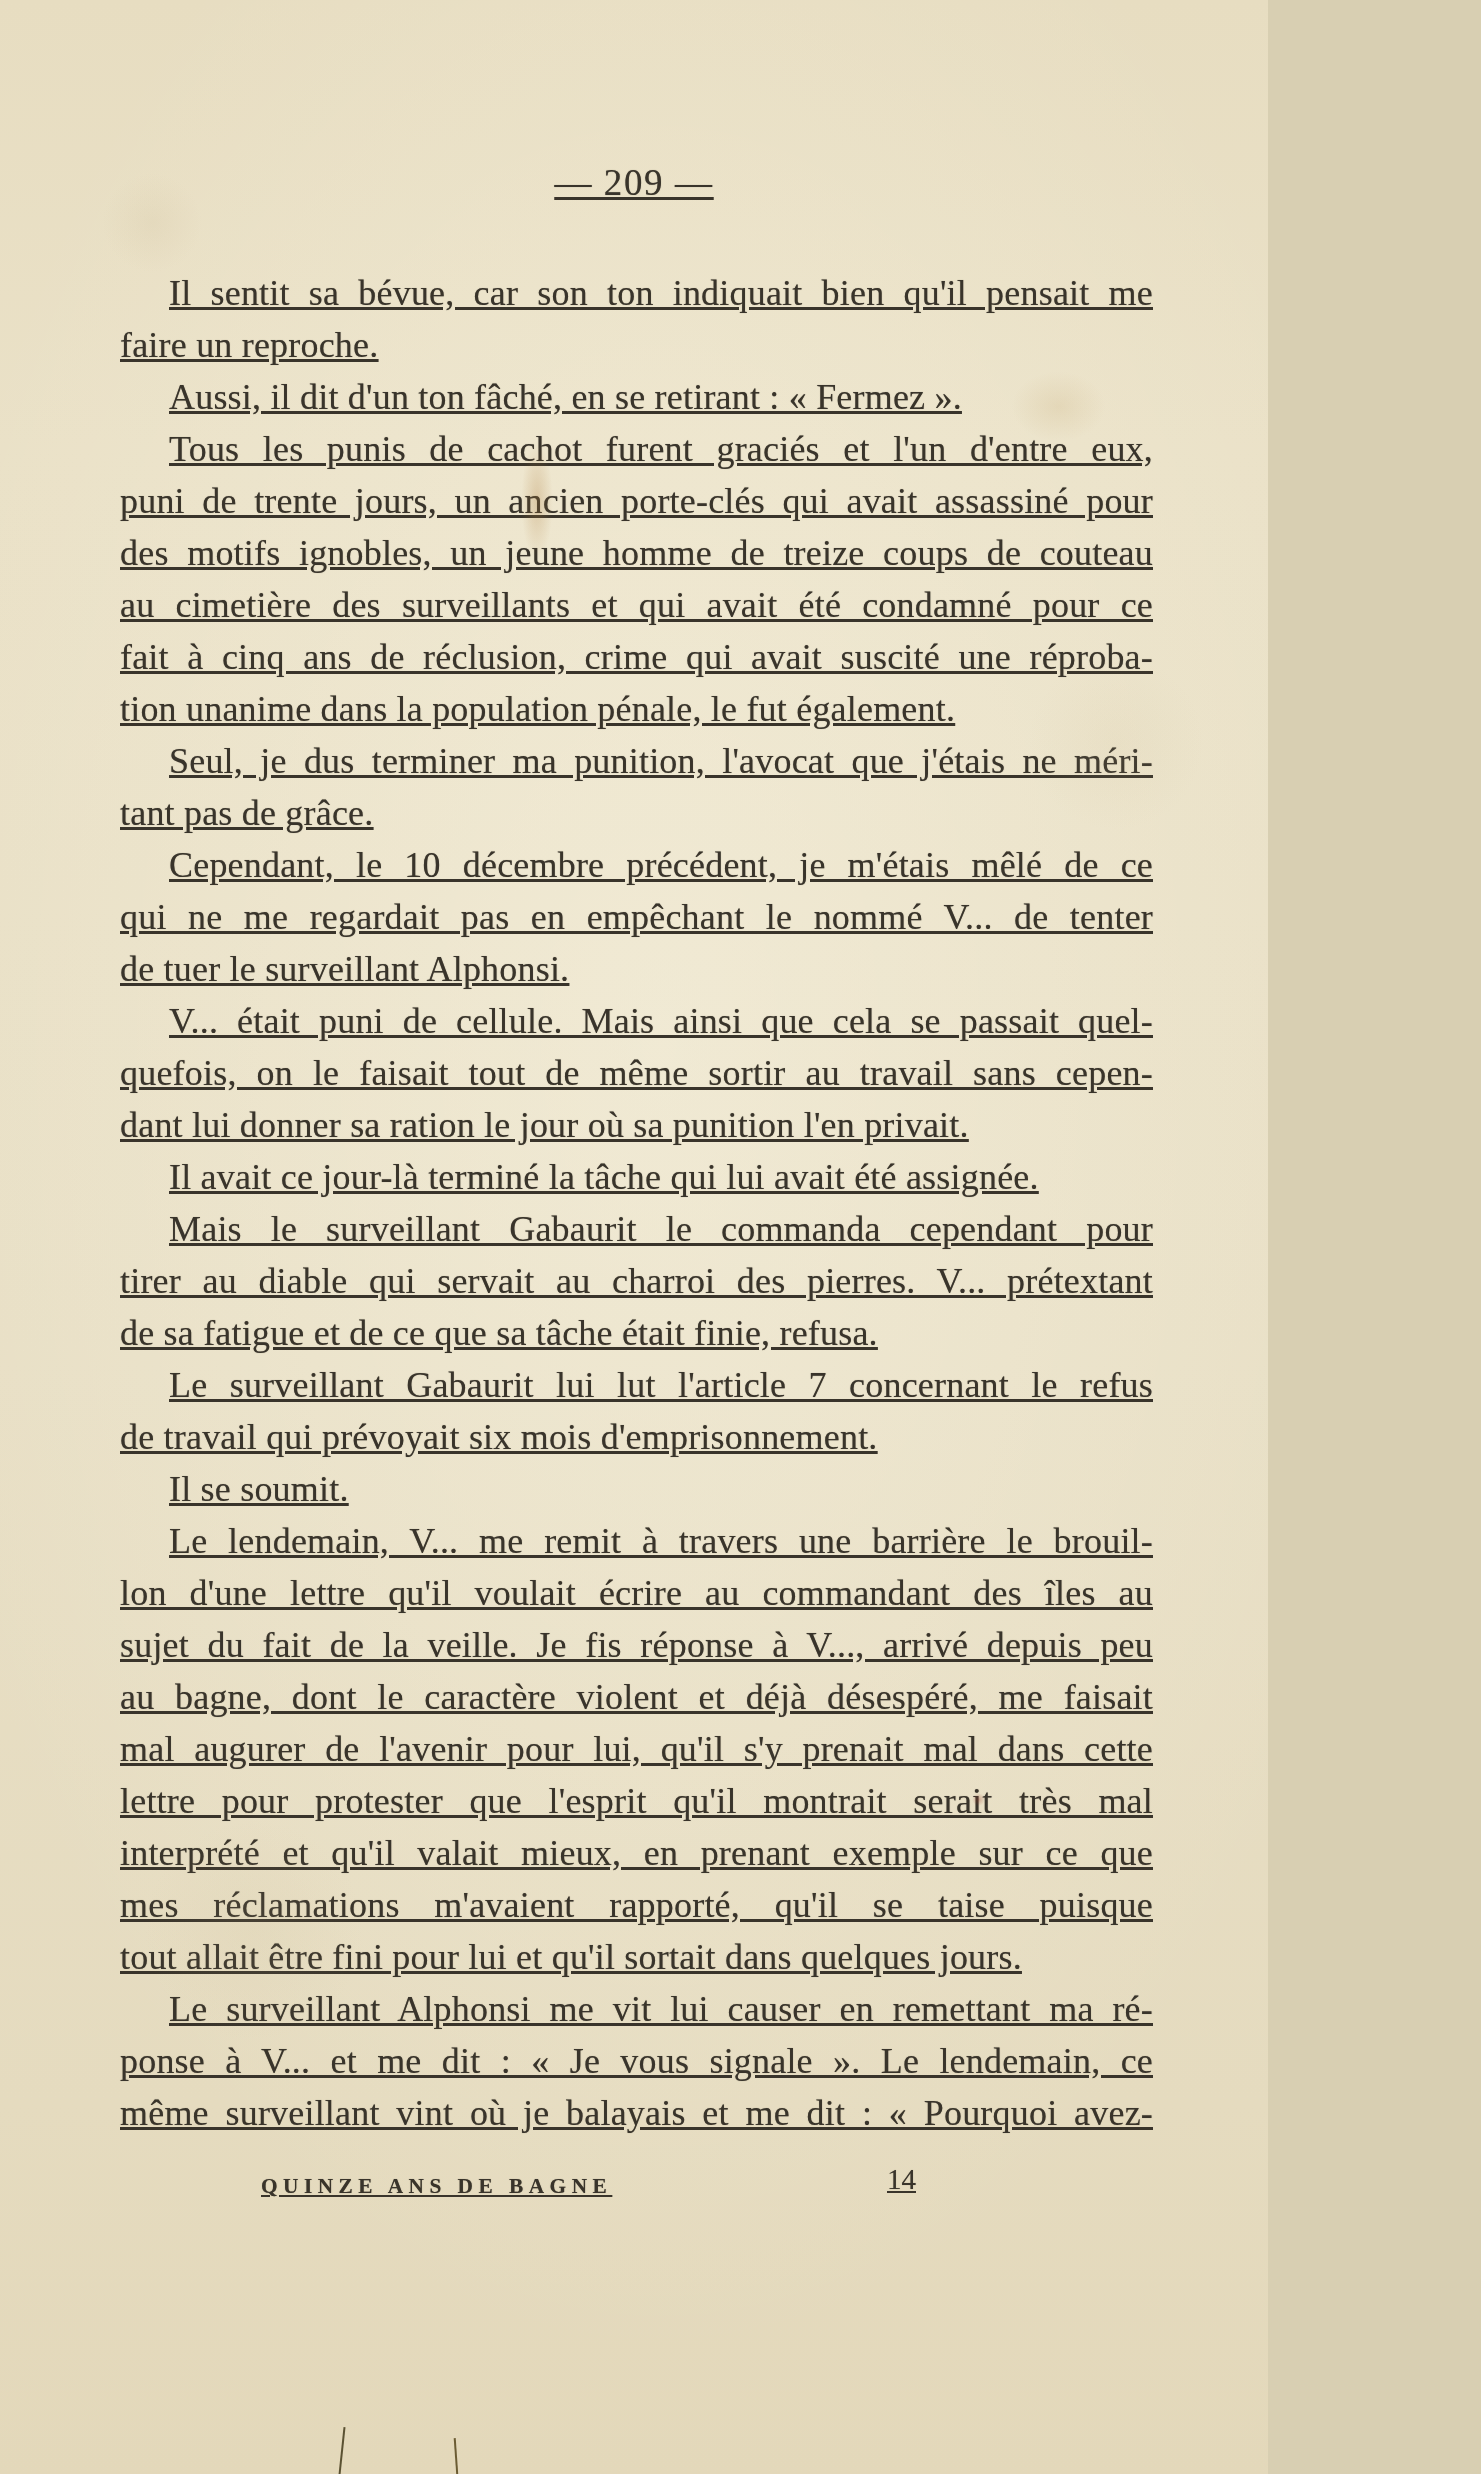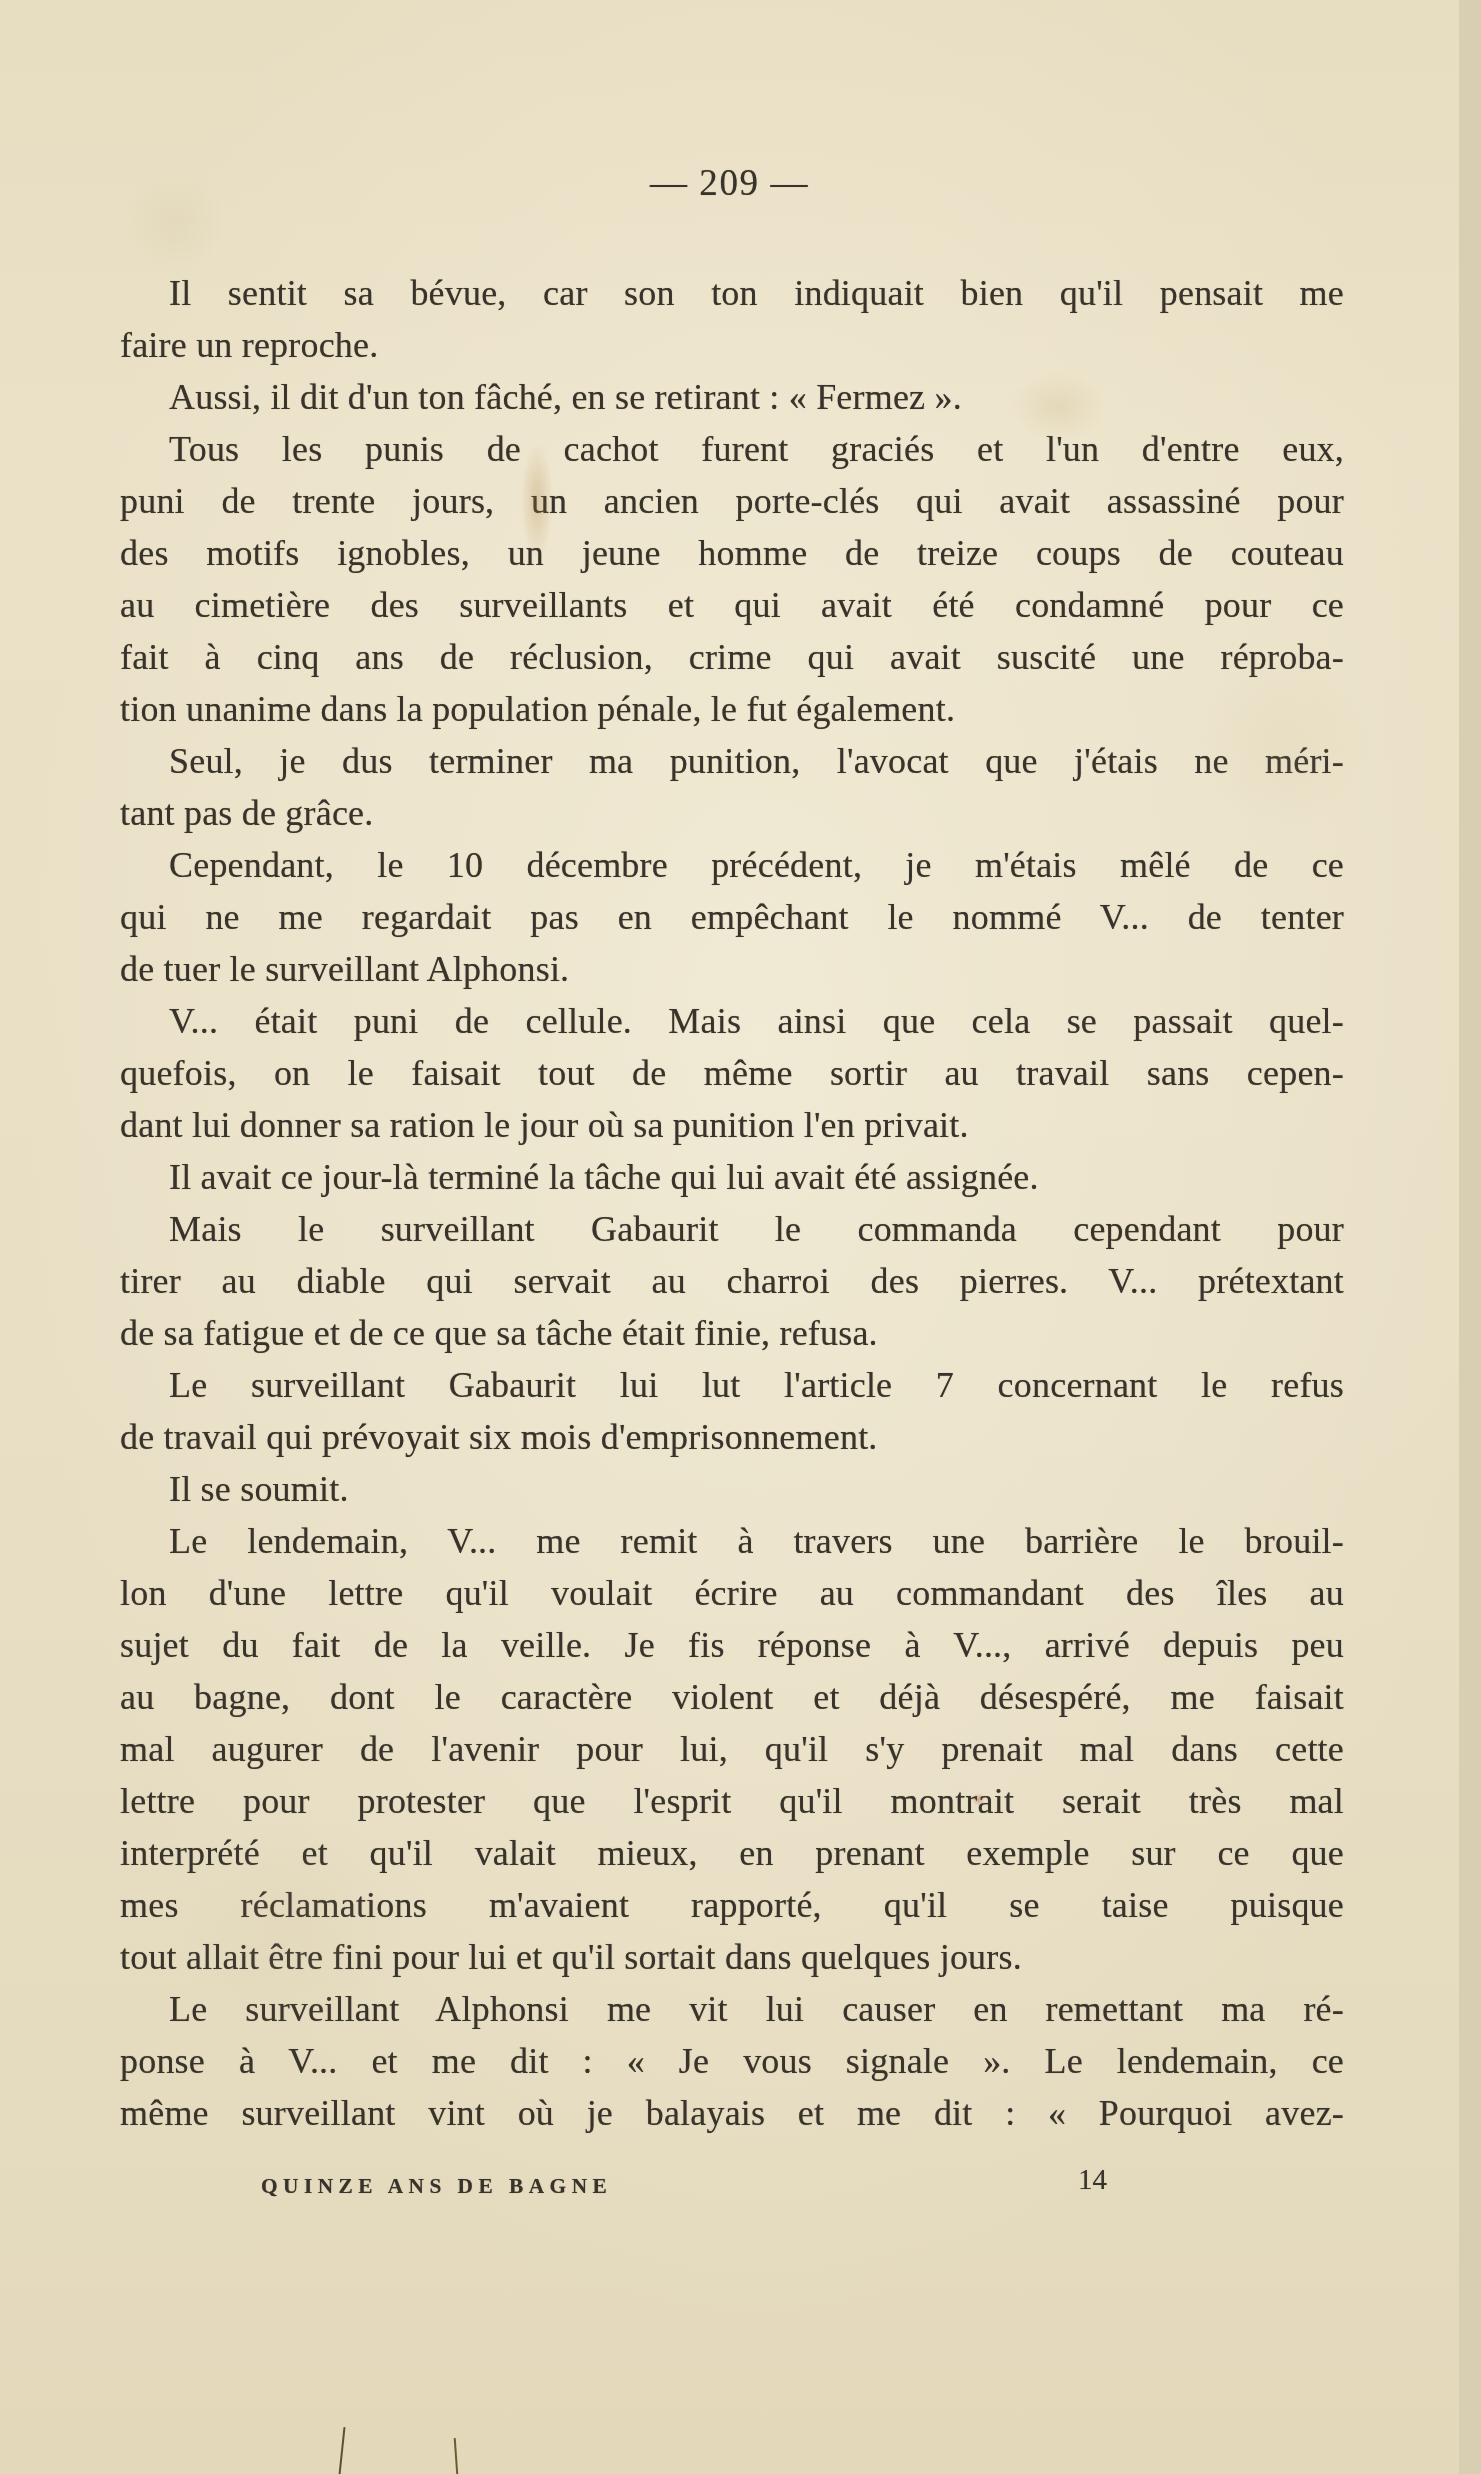--- a/index.html
+++ b/index.html
@@ -2,28 +2,29 @@
 <html style="font-size:12.6px"><head>
 <meta charset="utf-8">
 <style>
   html, body {
     margin: 0;
     padding: 0;
     background: #d8cfb2;
   }
   .page {
     position: relative;
-    width: 1459px;
+    width: 1268px;
     height: 2475px;
     overflow: hidden;
     background:
       radial-gradient(ellipse 1106px 1896px at 52% 42%, rgba(255,252,238,0.35), rgba(255,252,238,0) 70%),
       linear-gradient(180deg, #e7ddc1 0%, #eae1c7 18%, #e8dfc5 55%, #e5dbbf 85%, #e3d8ba 100%);
     font-family: "Liberation Serif", serif;
     color: #39342b;
+    text-decoration: underline;
   }
   .texture {
     position: absolute; inset: 0;
     background:
       radial-gradient(circle 71px at 12% 9%, rgba(190,170,130,0.12), rgba(190,170,130,0) 70%),
       radial-gradient(circle 126px at 88% 30%, rgba(200,182,140,0.10), rgba(200,182,140,0) 70%),
       radial-gradient(circle 158px at 20% 78%, rgba(198,180,138,0.10), rgba(198,180,138,0) 70%);
     pointer-events: none;
   }
   .page-number-header {

